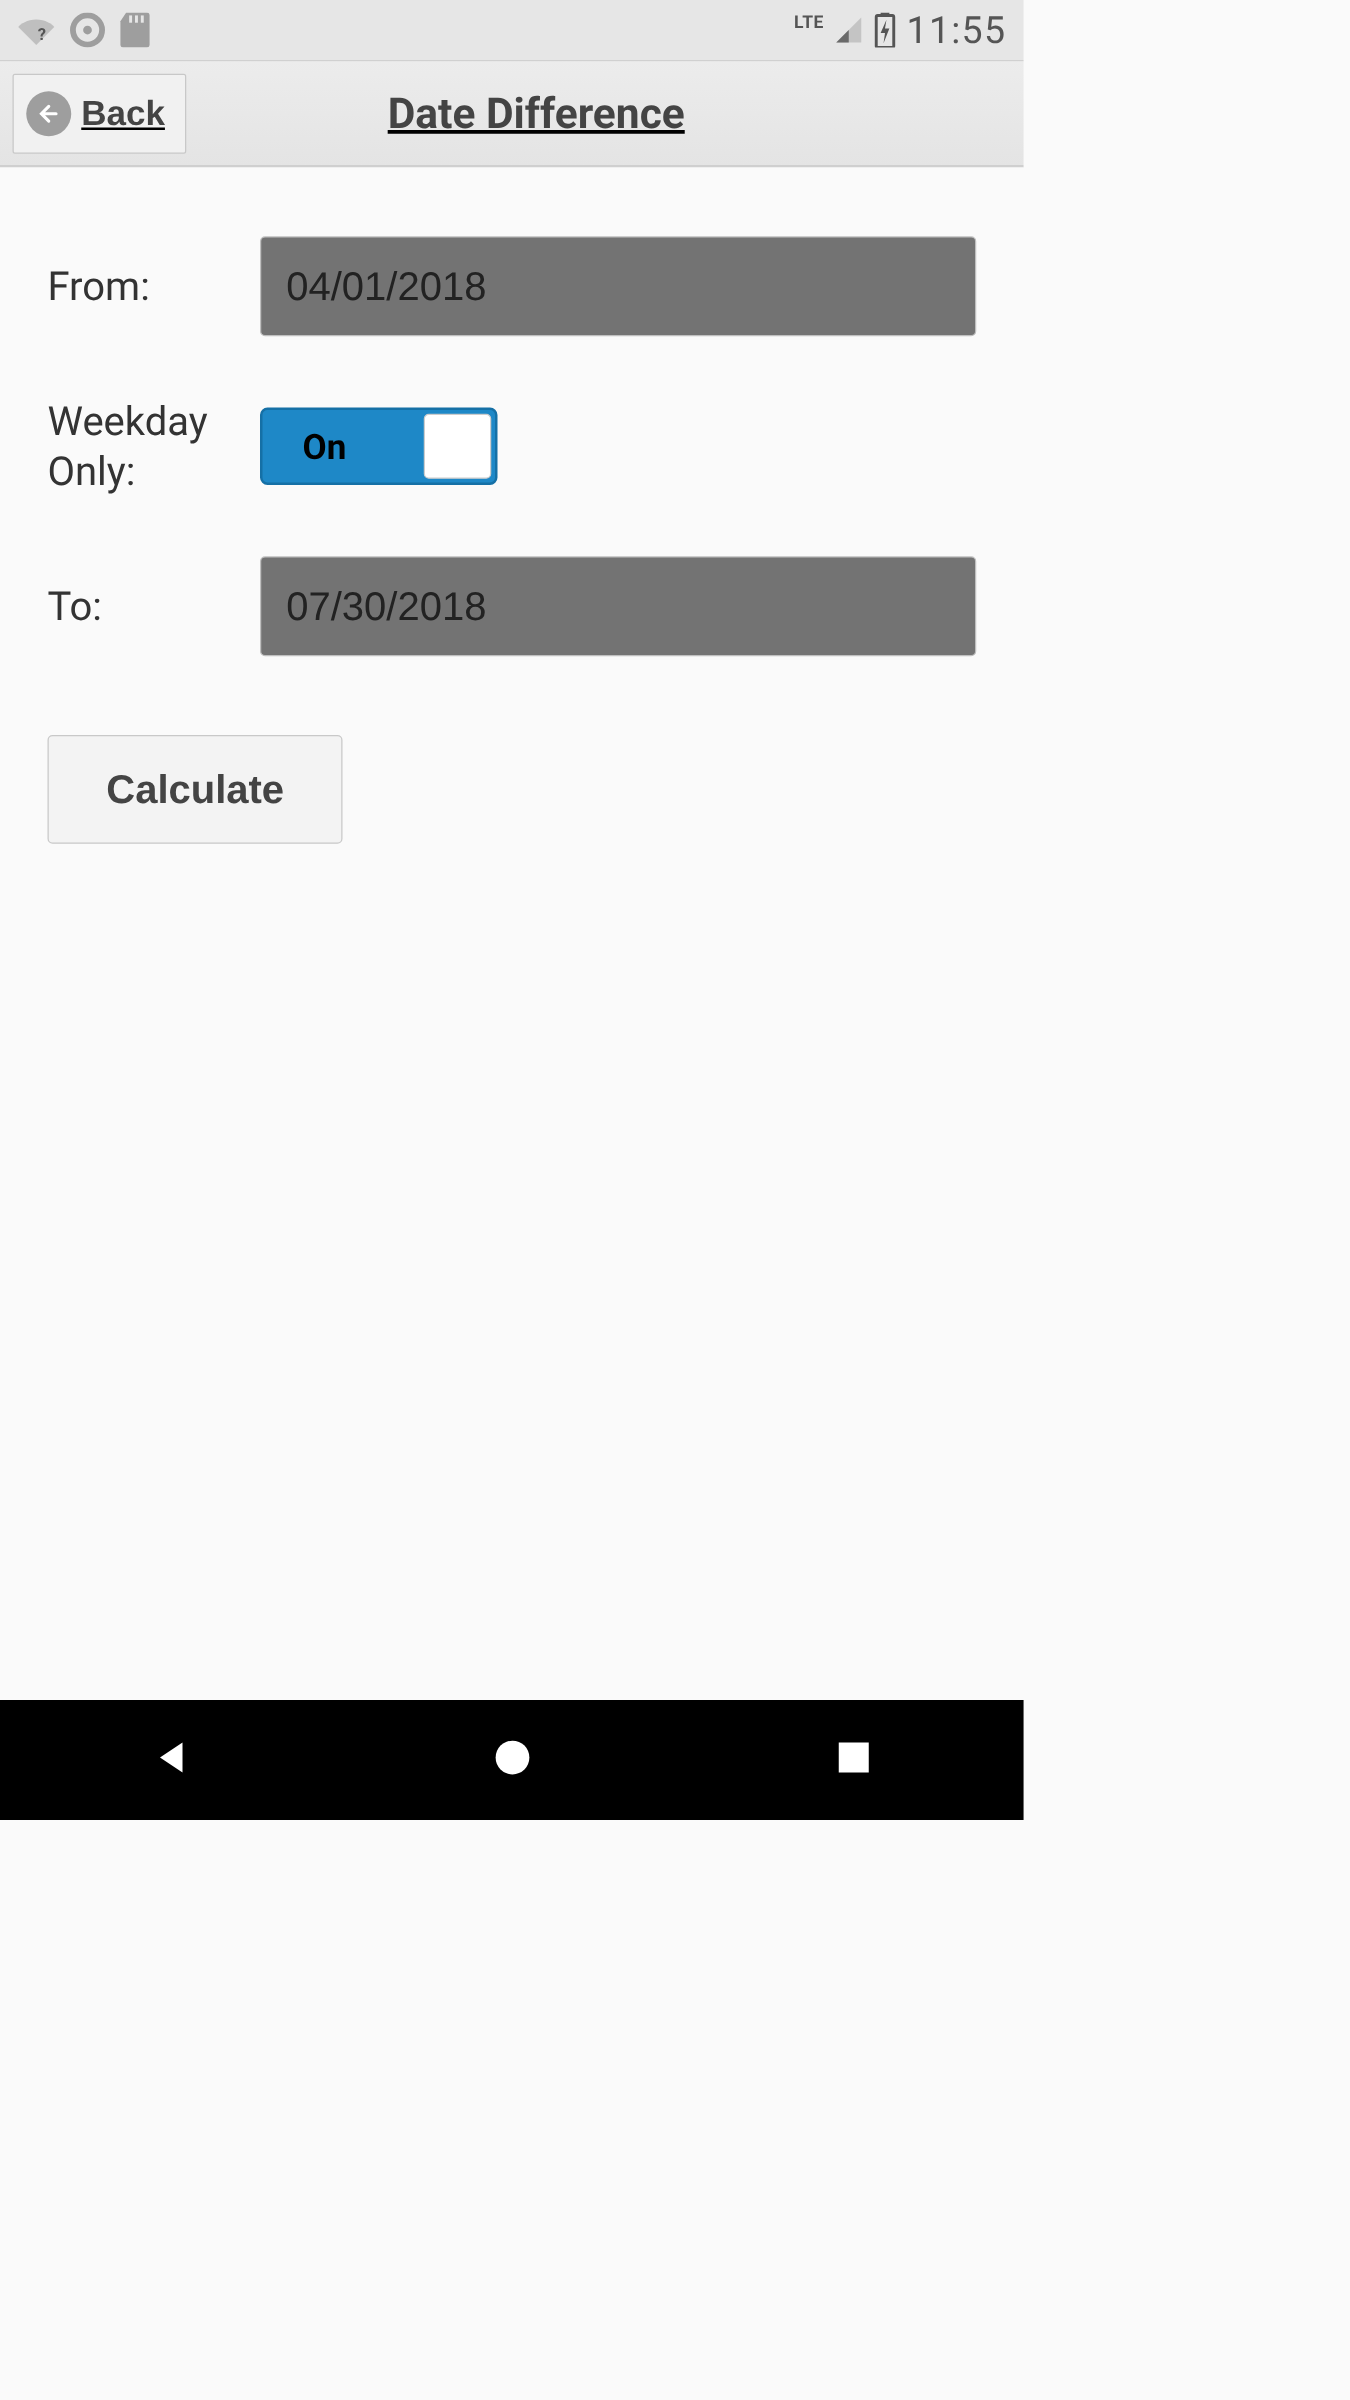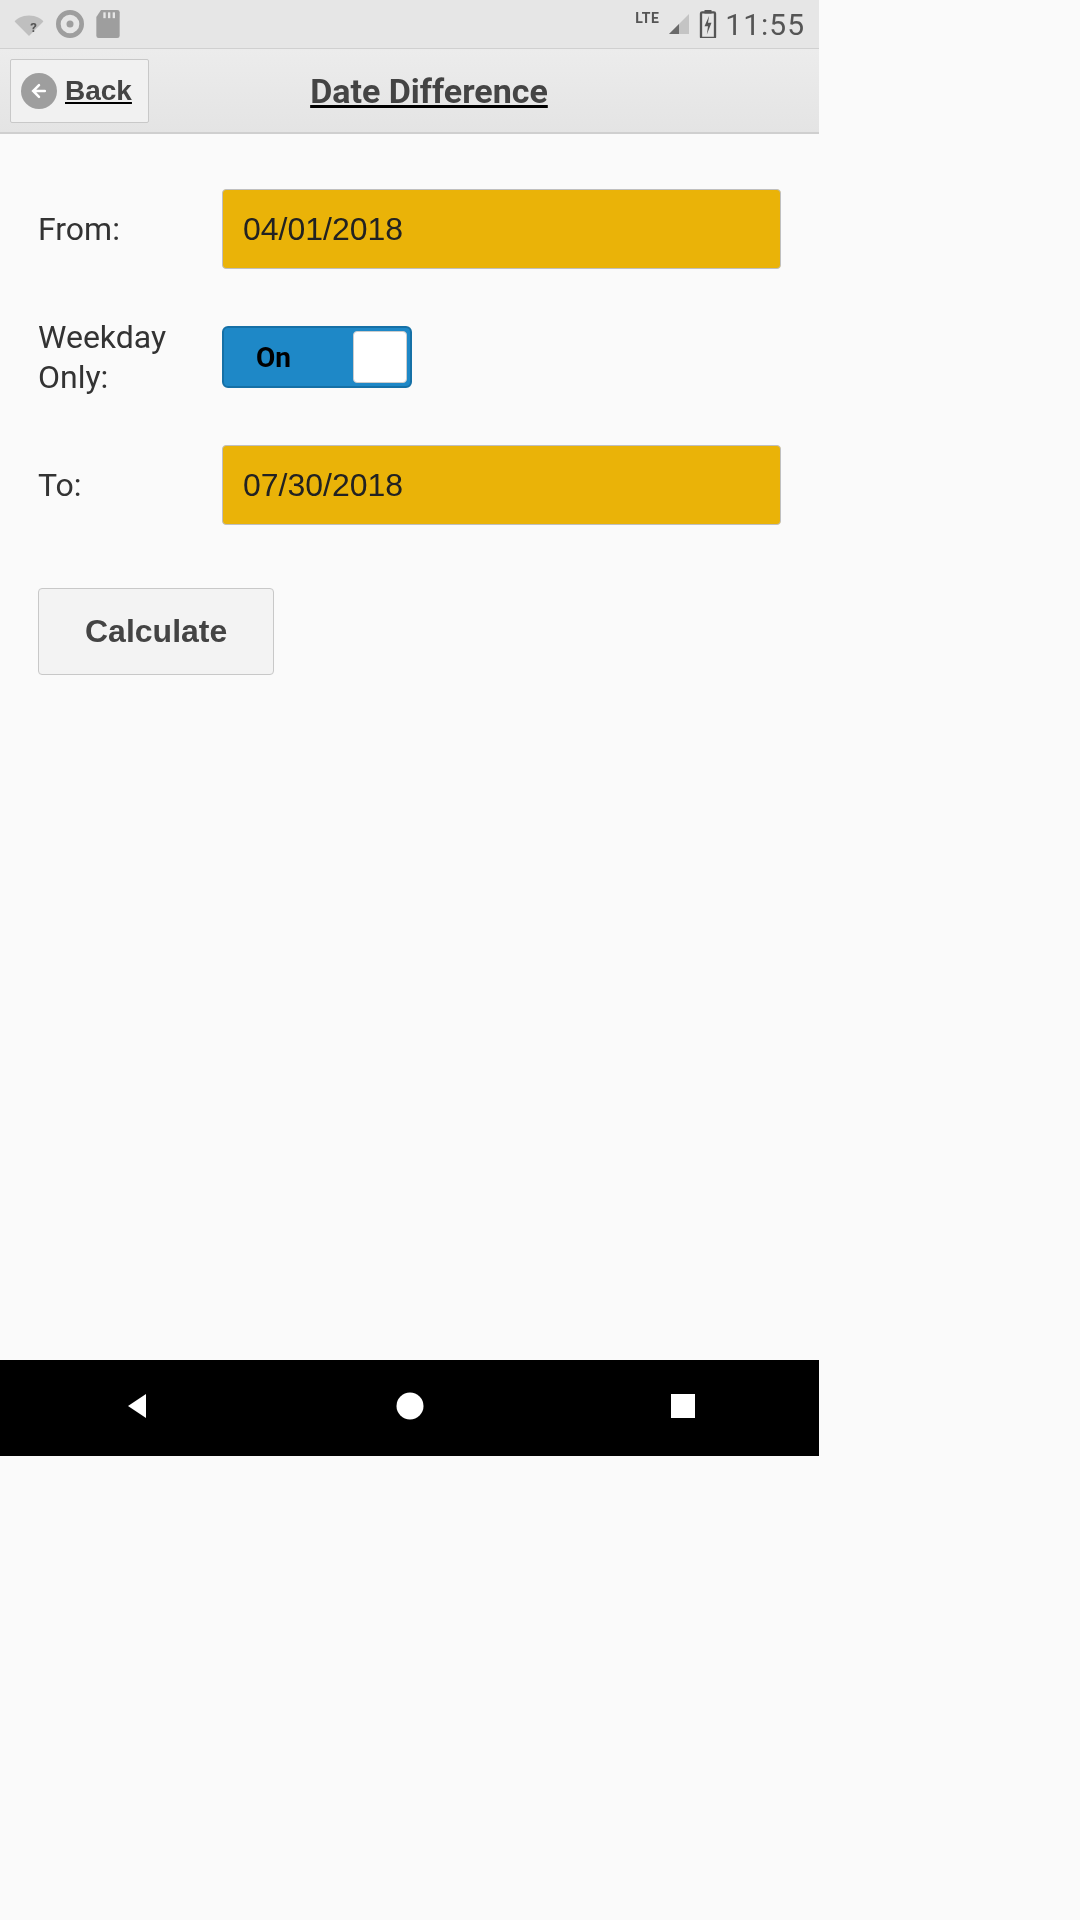--- a/index.html
+++ b/index.html
@@ -62,34 +62,34 @@
     flex: 1;
     background: #fafafa;
     padding: 55px 38px 0 38px;
     display: flex;
     flex-direction: column;
     gap: 48px;
   }
   .row {
     display: flex;
     align-items: center;
-    gap: 44px;
+    gap: 30px;
   }
   .row-label {
     width: 140px;
     font-size: 32px;
     color: #333;
     line-height: 1.25;
   }
   .text-input {
     flex: 1;
     height: 80px;
     border: 1px solid #bfbfbf;
     border-radius: 4px;
-    background: #eab308;
+    background: #737373;
     font-size: 32px;
     color: #222;
     padding: 0 20px;
   }
 
   
   .toggle {
     width: 190px;
     height: 62px;
     background: #1e88c7;

